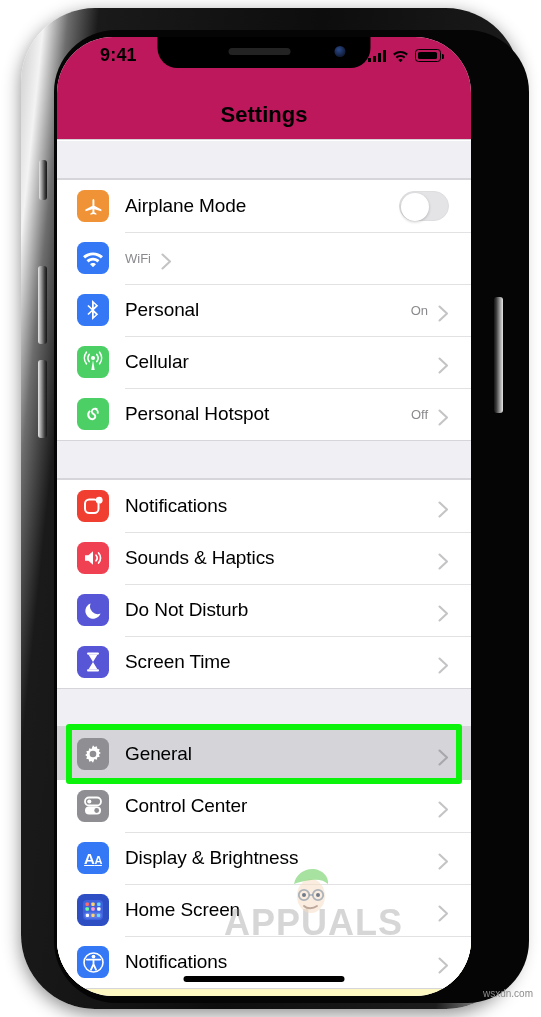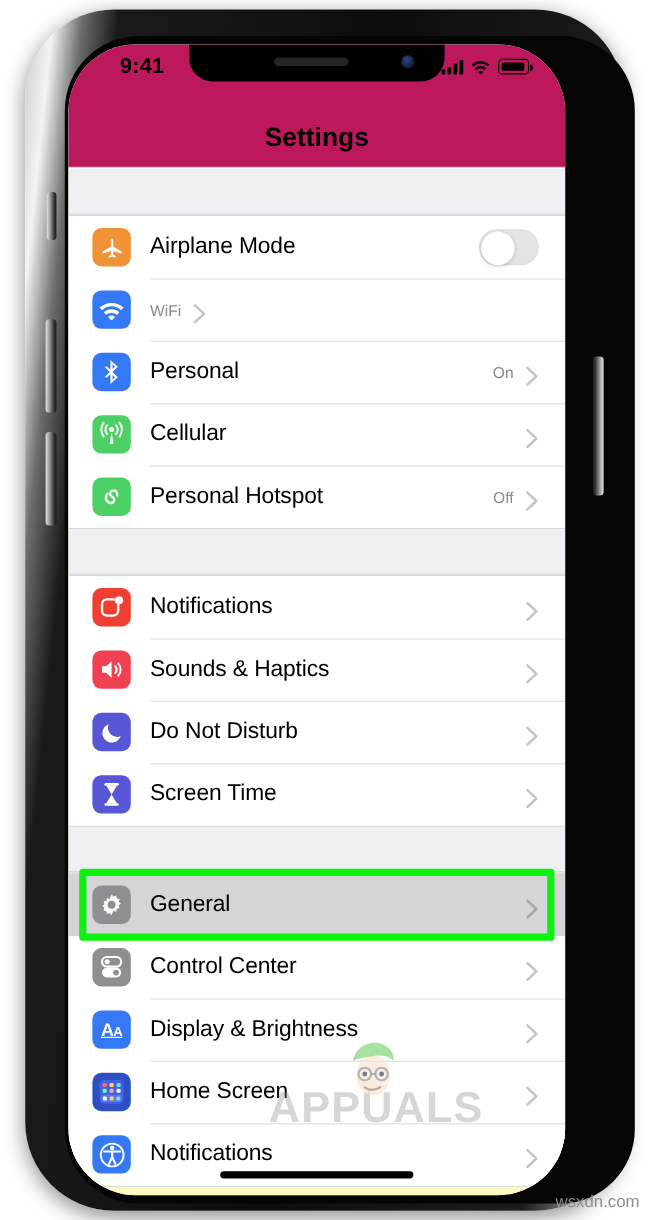--- a/index.html
+++ b/index.html
@@ -150,22 +150,22 @@
   
   .appuals {
     position: absolute; left: 224px; top: 902px;
     font-size: 36px; font-weight: bold; color: rgba(140,140,140,.36);
     letter-spacing: 1px; z-index: 50; pointer-events: none; white-space: nowrap;
   }
   .appuals-face {
     position: absolute; left: 288px; top: 862px; width: 46px; height: 58px; z-index: 51; pointer-events: none;
   }
   .wsxdn {
-    position: absolute; right: 8px; bottom: 8px;
-    font-size: 14px; color: #8c8c8c; z-index: 60; margin-top: 13px;
+    position: absolute; right: 8px; bottom: 18px;
+    font-size: 10px; color: #8c8c8c; z-index: 60; margin-top: 13px;
   }
 </style>
 </head>
 <body>
 
 <div id="stage">
 
   <div class="phone-outer">
     <div class="phone-inner"></div>
     <div class="btn-hw btn-silent"></div>

